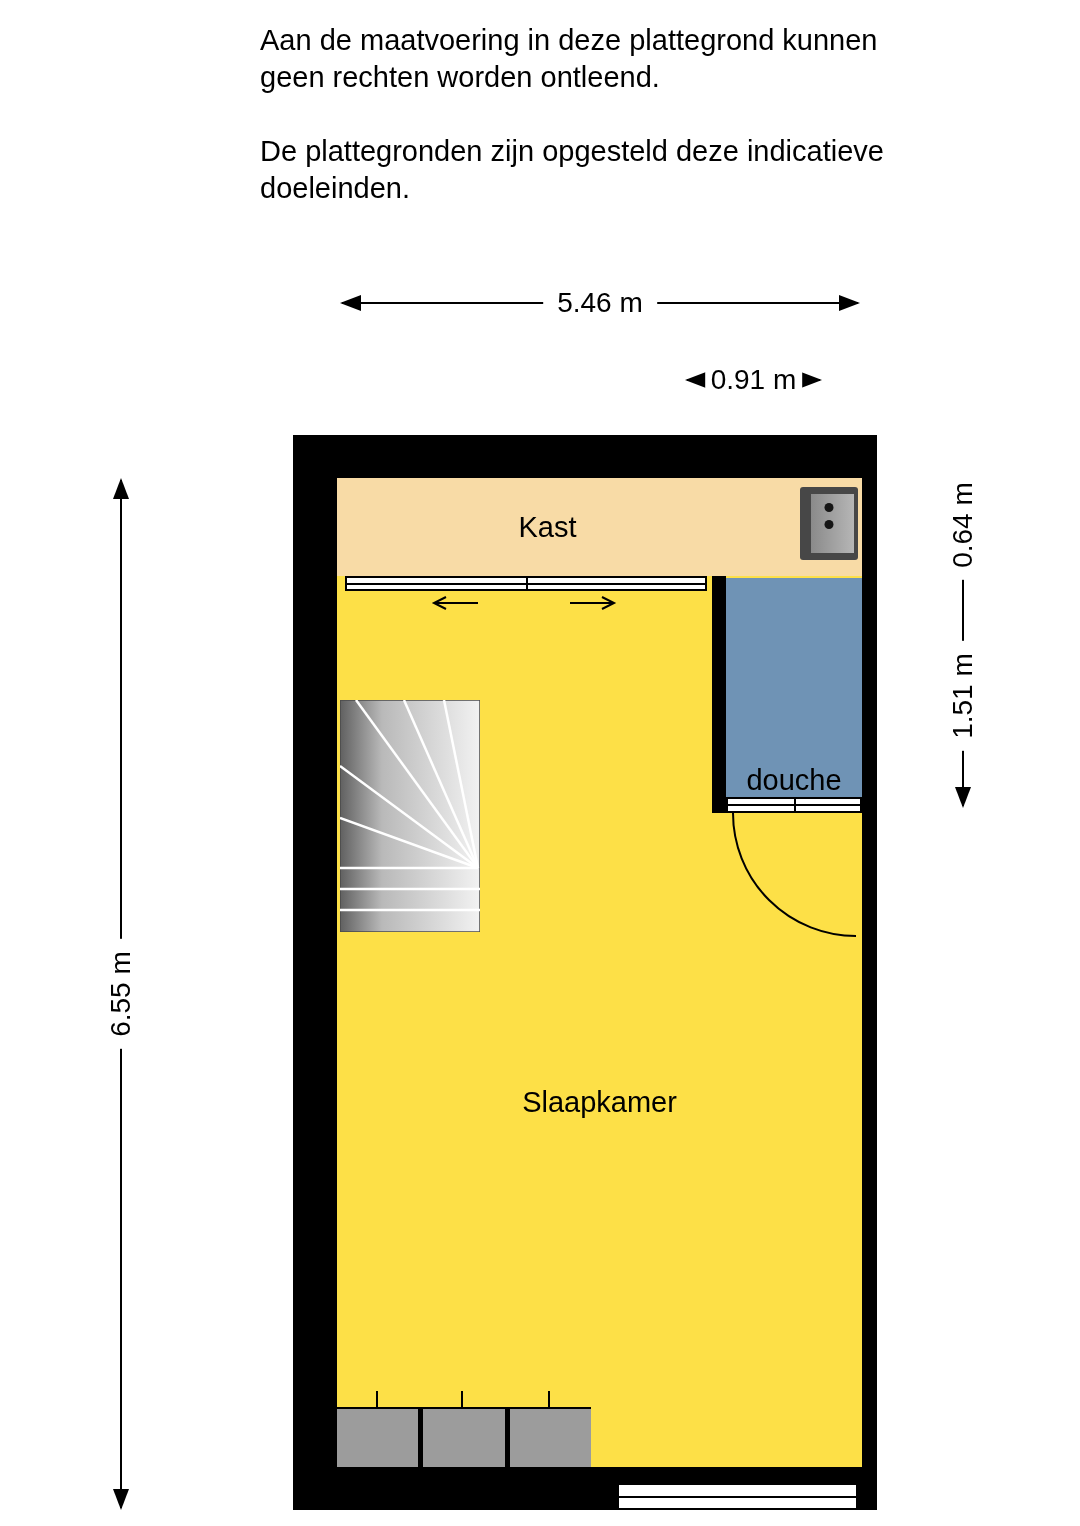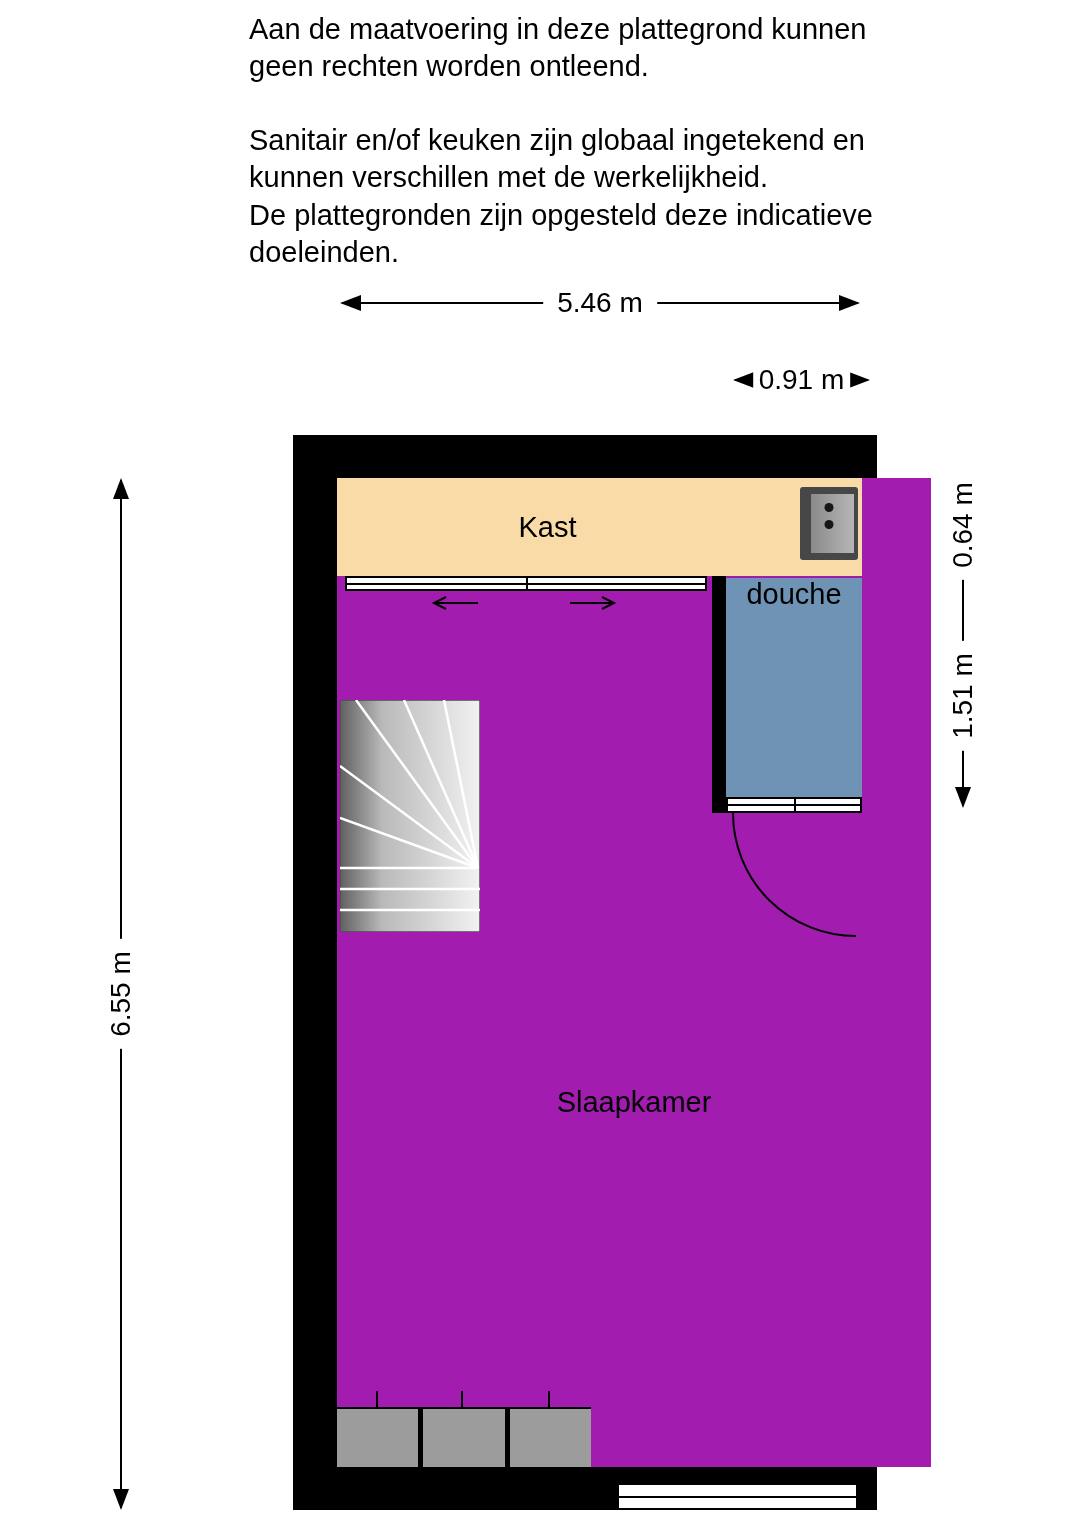--- a/index.html
+++ b/index.html
@@ -4,42 +4,42 @@
 <style>
   html,body { margin:0; padding:0; background:#fff; }
   .canvas {
     position:relative; width:1080px; height:1526px; background:#ffffff;
     font-family:"Liberation Sans", sans-serif; color:#000; overflow:hidden;
   }
 
   
   .disclaimer { position:absolute; left:248px; top:10px; width:668px;
     font-size:29px; line-height:37px; }
-  .disclaimer p { margin:1px; }
+  .disclaimer p { margin:12px; }
   .disclaimer p.gap-after { margin-bottom:37px; }
 
   
   .dim { position:absolute; }
   .dim-label { position:absolute; font-size:28px; background:#fff; white-space:nowrap; }
   .dline-h { position:absolute; left:2px; right:2px; top:50%; height:2px; margin-top:-1px; background:#000; }
   .dline-v { position:absolute; top:2px; bottom:2px; left:50%; width:2px; margin-left:-1px; background:#000; }
   .label-h { left:50%; top:50%; transform:translate(-50%,-50%); padding:0 14px; }
   .label-v { left:50%; transform:translate(-50%,-50%) rotate(-90deg); padding:0 12px; }
   .ah-w { position:absolute; left:0; top:50%; transform:translateY(-50%);
     border-top:8px solid transparent; border-bottom:8px solid transparent; border-right:21px solid #000; }
   .ah-e { position:absolute; right:0; top:50%; transform:translateY(-50%);
     border-top:8px solid transparent; border-bottom:8px solid transparent; border-left:21px solid #000; }
   .av-n { position:absolute; top:0; left:50%; transform:translateX(-50%);
     border-left:8px solid transparent; border-right:8px solid transparent; border-bottom:21px solid #000; }
   .av-s { position:absolute; bottom:0; left:50%; transform:translateX(-50%);
     border-left:8px solid transparent; border-right:8px solid transparent; border-top:21px solid #000; }
 
   
   .plan { position:absolute; left:293px; top:435px; width:584px; height:1075px; background:#000; }
-  .floor { position:absolute; left:44px; top:43px; width:594px; height:989px; background:#a21caf; }
+  .floor { position:absolute; left:44px; top:43px; width:525px; height:989px; background:#fde047; }
   .room-label { position:absolute; font-size:29px; color:#000; }
   .bedroom-label { left:0; top:608px; width:100%; text-align:center; }
 
   .kast-strip { position:absolute; left:44px; top:43px; width:525px; height:98px; background:#f8dba6;
     display:flex; align-items:center; justify-content:center; }
   .kast-strip .kast-label { transform:translateX(-52px); font-size:29px; }
 
   .appliance { position:absolute; left:507px; top:52px; width:58px; height:73px;
     background:#474747; border-radius:3px; }
   .appliance .face { position:absolute; left:11px; top:7px; right:4px; bottom:7px;
@@ -50,52 +50,51 @@
 
   .band { position:absolute; background:#fff; border:2px solid #000; box-sizing:border-box; }
   .band .mid { position:absolute; left:0; right:0; top:50%; height:2px; margin-top:-1px; background:#000; }
   .band .tick { position:absolute; top:0; bottom:0; width:2px; background:#000; left:50%; }
 
   .slide-band { left:52px; top:141px; width:362px; height:15px; }
   .glass-band { left:433px; top:362px; width:136px; height:16px; }
 
   .shower-wall { position:absolute; left:419px; top:141px; width:14px; height:237px; background:#000; }
   .shower { position:absolute; left:433px; top:143px; width:136px; height:219px; background:#6f93b5;
-    display:flex; align-items:flex-start; justify-content:center; }
+    display:flex; align-items:flex-end; justify-content:center; }
 
   .svg-abs { position:absolute; }
 
   .closets { position:absolute; left:44px; top:972px; width:254px; height:60px; background:#000;
     display:flex; gap:5px; border-top:2px solid #000; box-sizing:border-box; }
   .closet-box { flex:1; background:#9c9c9c; }
   .closet-tick { position:absolute; width:2px; height:16px; background:#000; top:956px; }
 
   .window-band { position:absolute; left:324px; top:1048px; width:241px; height:27px;
     background:#fff; border:2px solid #000; box-sizing:border-box; }
   .window-band .mid { position:absolute; left:0; right:0; top:50%; height:2px; margin-top:-1px; background:#000; }
 </style>
 </head>
 <body>
 
 <div class="canvas">
 
   <div class="disclaimer">
     <p class="gap-after">Aan de maatvoering in deze  plattegrond kunnen geen rechten worden ontleend.</p>
-    <p>Sanitair en/of keuken zijn globaal ingetekend en kunnen verschillen met de werkelijkheid.</p>
     <p>De plattegronden zijn opgesteld deze indicatieve doeleinden.</p>
   </div>
 
   <div class="dim" style="left:340px; top:288px; width:520px; height:30px;">
     <div class="dline-h"></div>
     <div class="ah-w"></div>
     <div class="ah-e"></div>
     <div class="dim-label label-h">5.46 m</div>
   </div>
 
-  <div class="dim" style="left:733px; top:365px; width:137px; height:30px;text-align:right;">
+  <div class="dim" style="left:685px; top:365px; width:137px; height:30px;text-align:right;">
     <div class="dline-h"></div>
     <div class="ah-w"></div>
     <div class="ah-e"></div>
     <div class="dim-label label-h" style="padding:0 6px;">0.91 m</div>
   </div>
 
   <div class="dim" style="left:106px; top:478px; width:30px; height:1032px;">
     <div class="dline-v"></div>
     <div class="av-n"></div>
     <div class="av-s"></div>

